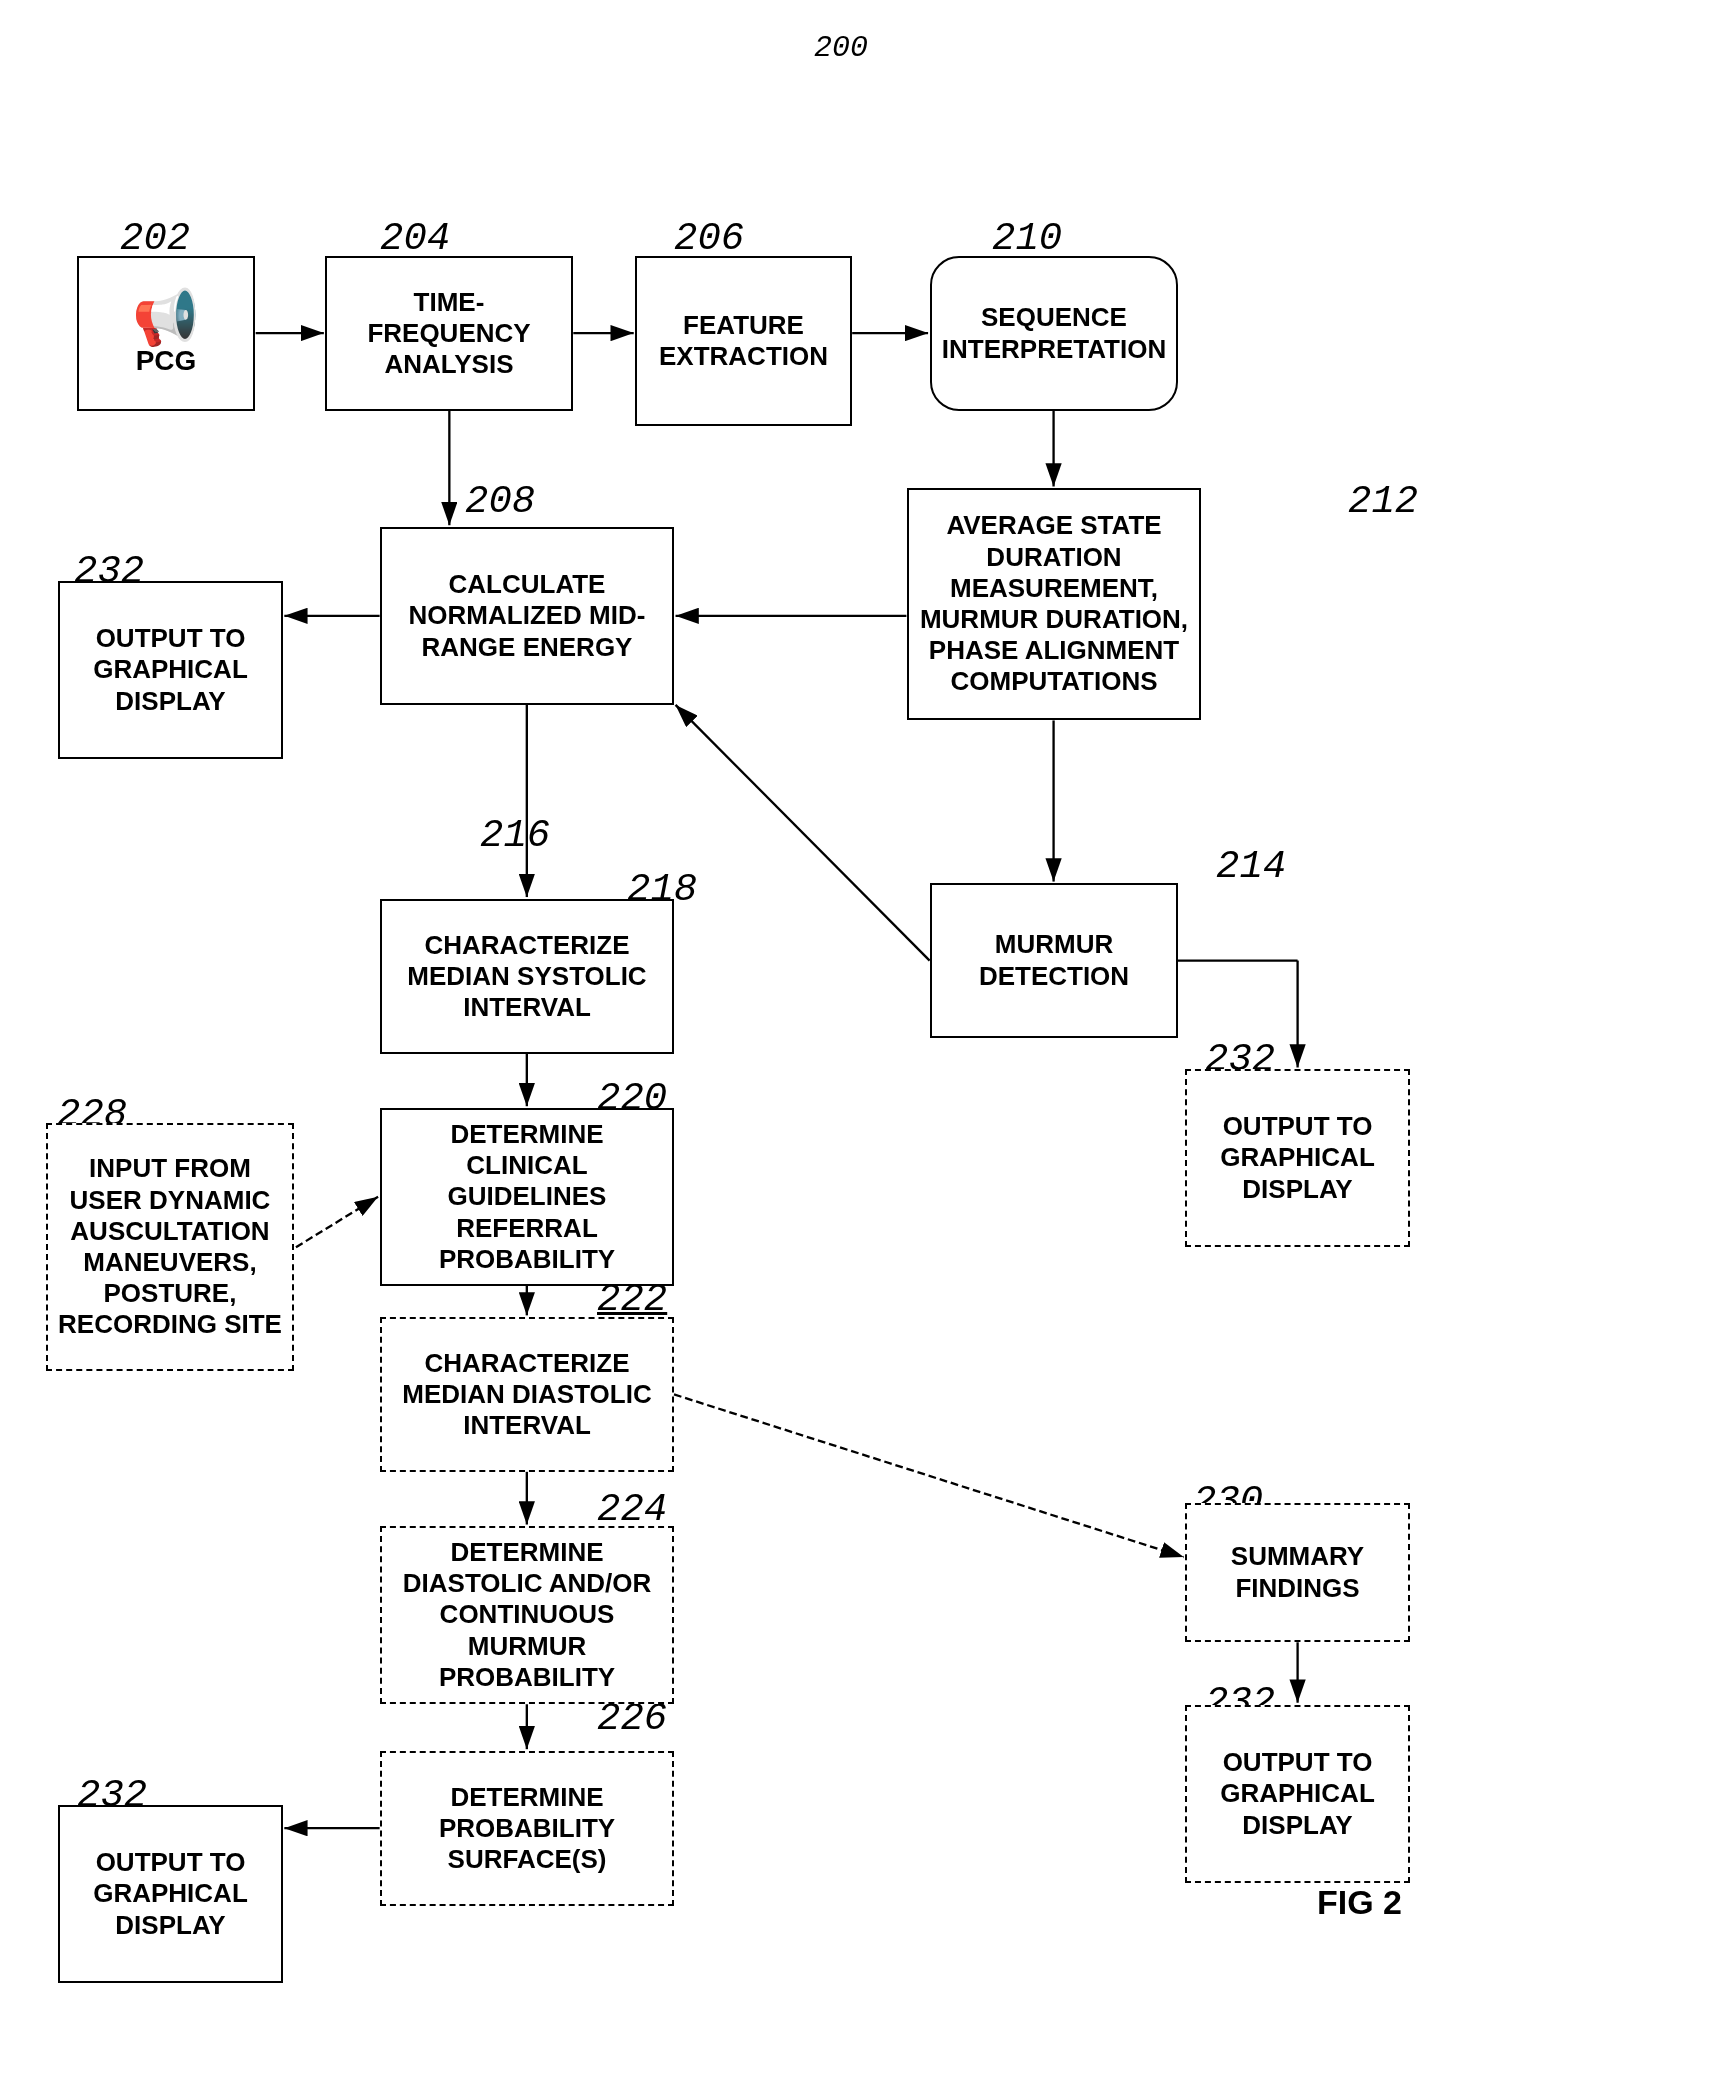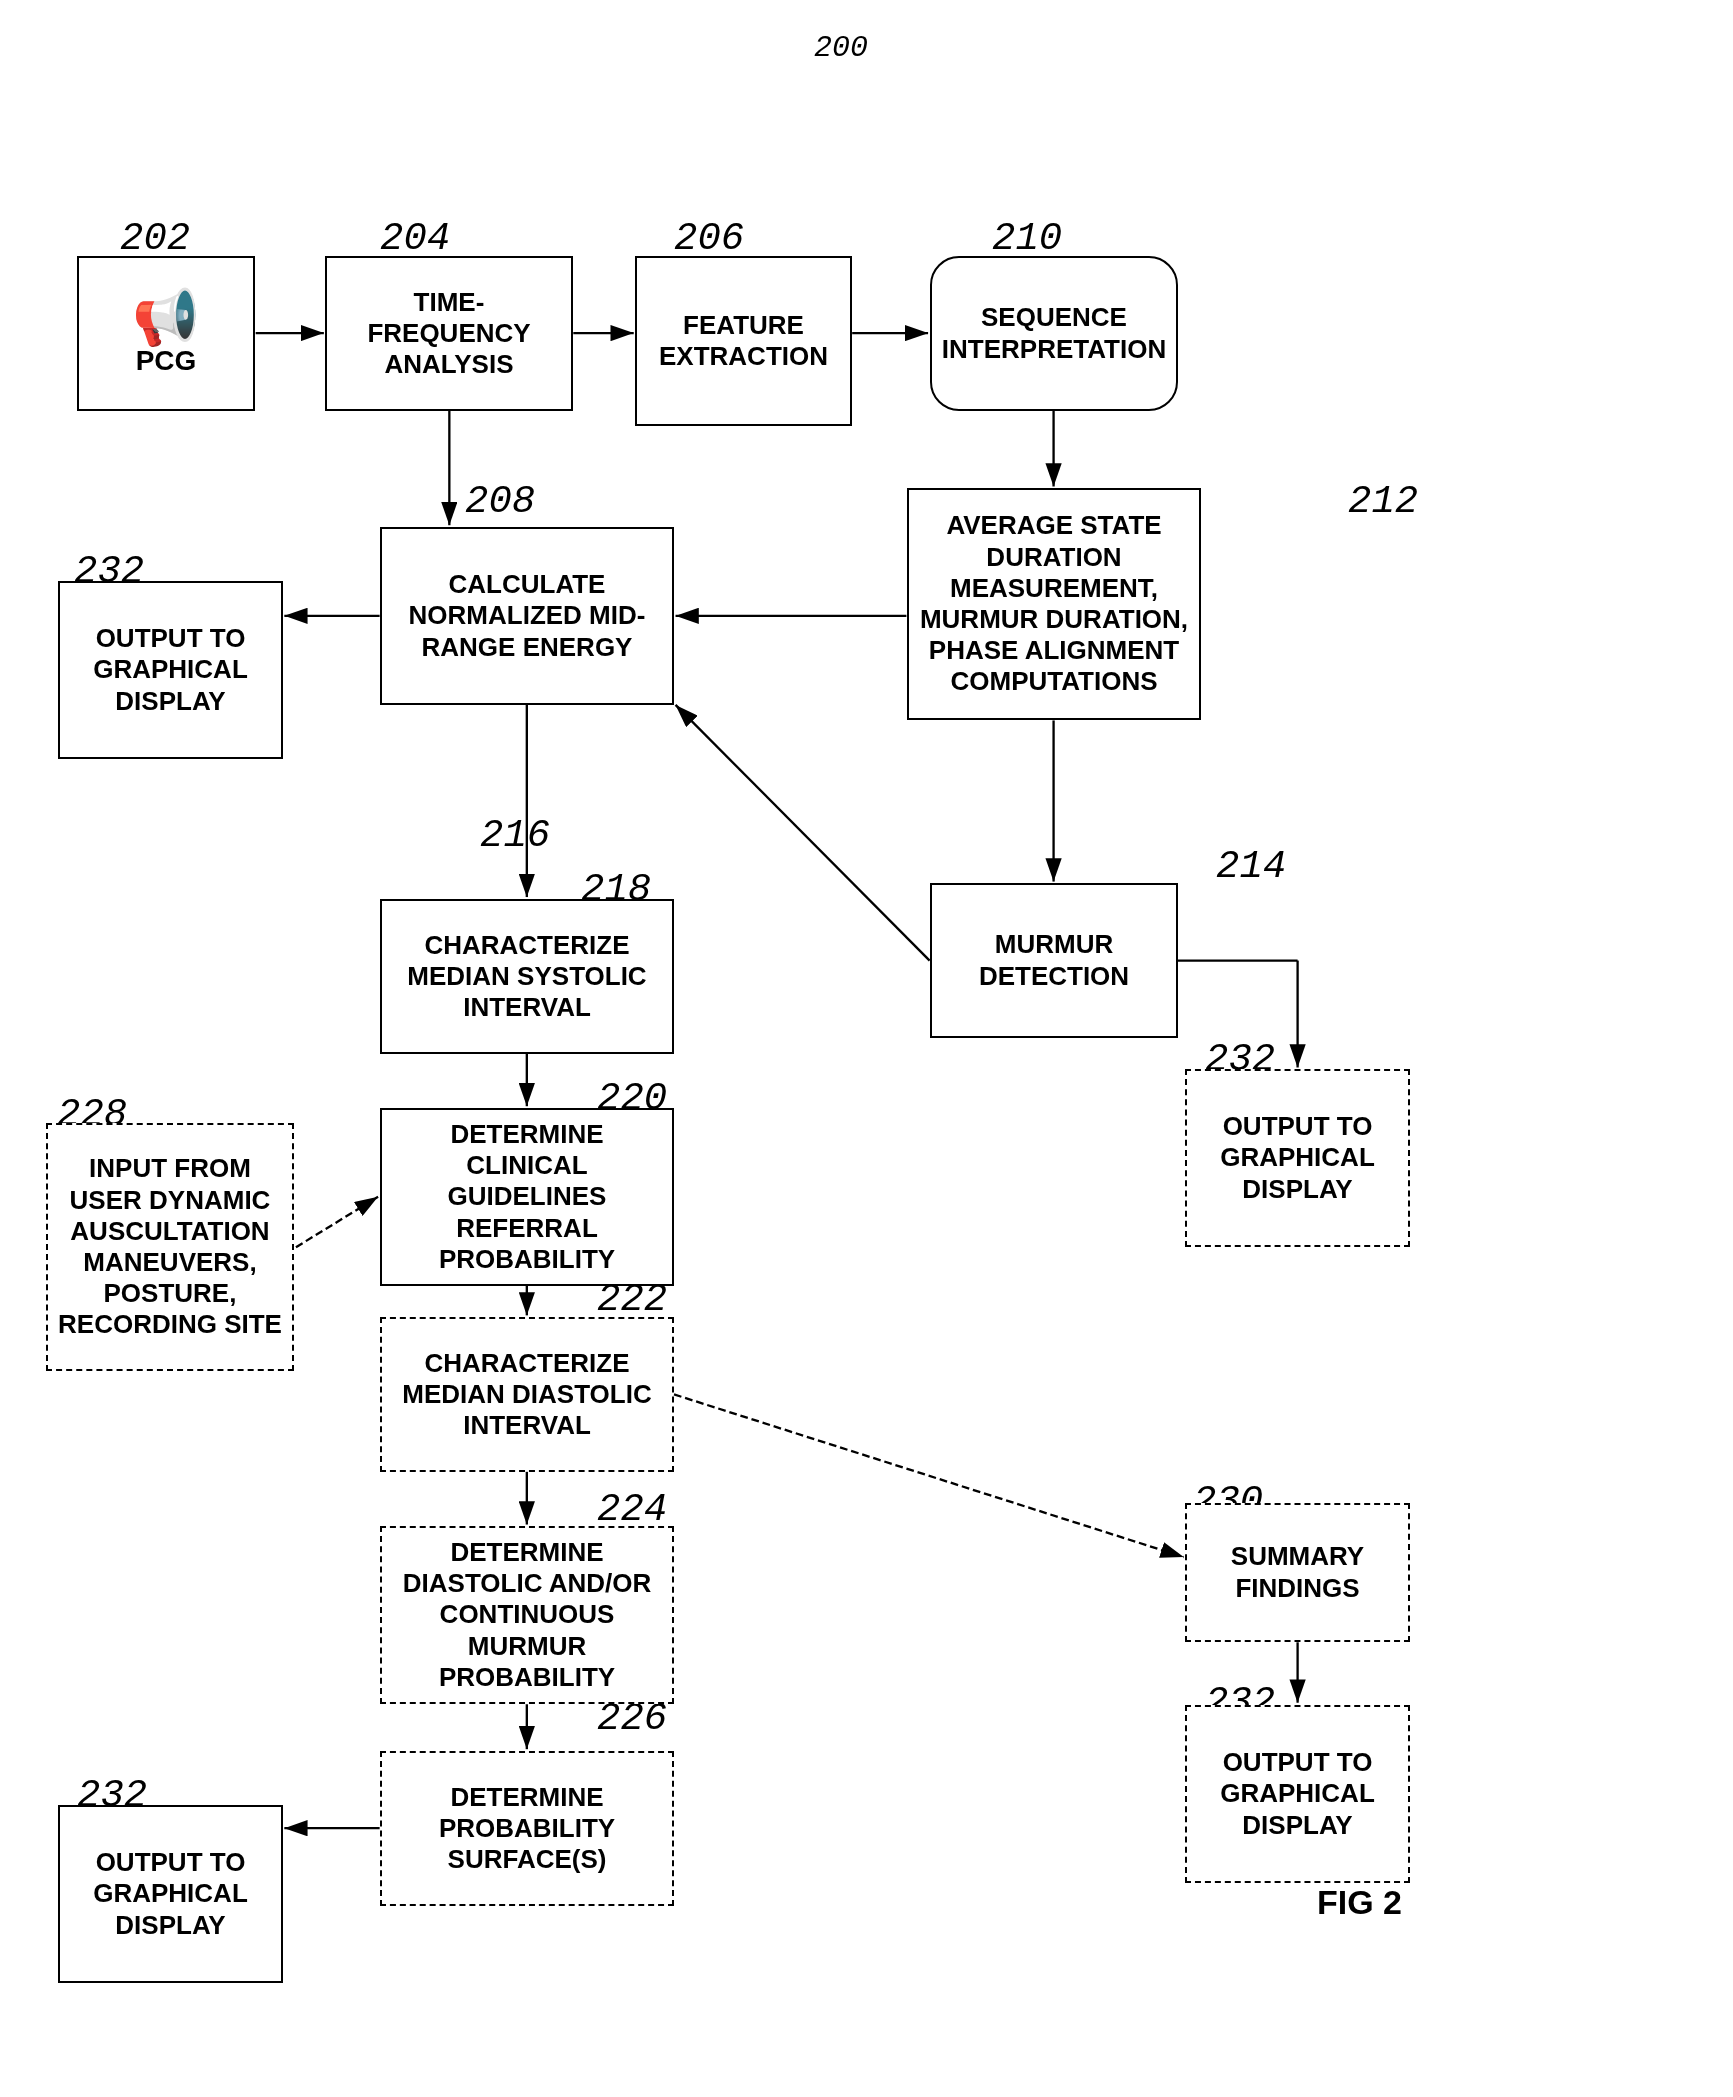--- a/index.html
+++ b/index.html
@@ -104,25 +104,25 @@
   <div class="ref-num" style="top:550px; left:74px;">232</div>
 
   <div class="ref-num" style="top:480px; left:465px;">208</div>
 
   <div class="ref-num" style="top:480px; left:1348px;">212</div>
 
   <div class="ref-num" style="top:845px; left:1216px;">214</div>
 
   <div class="ref-num" style="top:814px; left:480px;">216</div>
 
-  <div class="ref-num" style="top:868px; left:581px;">218</div>
+  <div class="ref-num" style="top:868px; left:627px;">218</div>
 
   <div class="ref-num" style="top:1077px; left:597px;">220</div>
 
-  <div class="ref-num" style="top:1278px; left:597px;">222</div>
+  <div class="ref-num" style="top:1278px; left:597px;text-decoration:underline;">222</div>
 
   <div class="ref-num" style="top:1488px; left:597px;">224</div>
 
   <div class="ref-num" style="top:1697px; left:597px;">226</div>
 
   <div class="ref-num" style="top:1093px; left:57px;">228</div>
 
   <div class="ref-num" style="top:1480px; left:1193px;">230</div>
 
   <div class="ref-num" style="top:1038px; left:1205px;">232</div>

